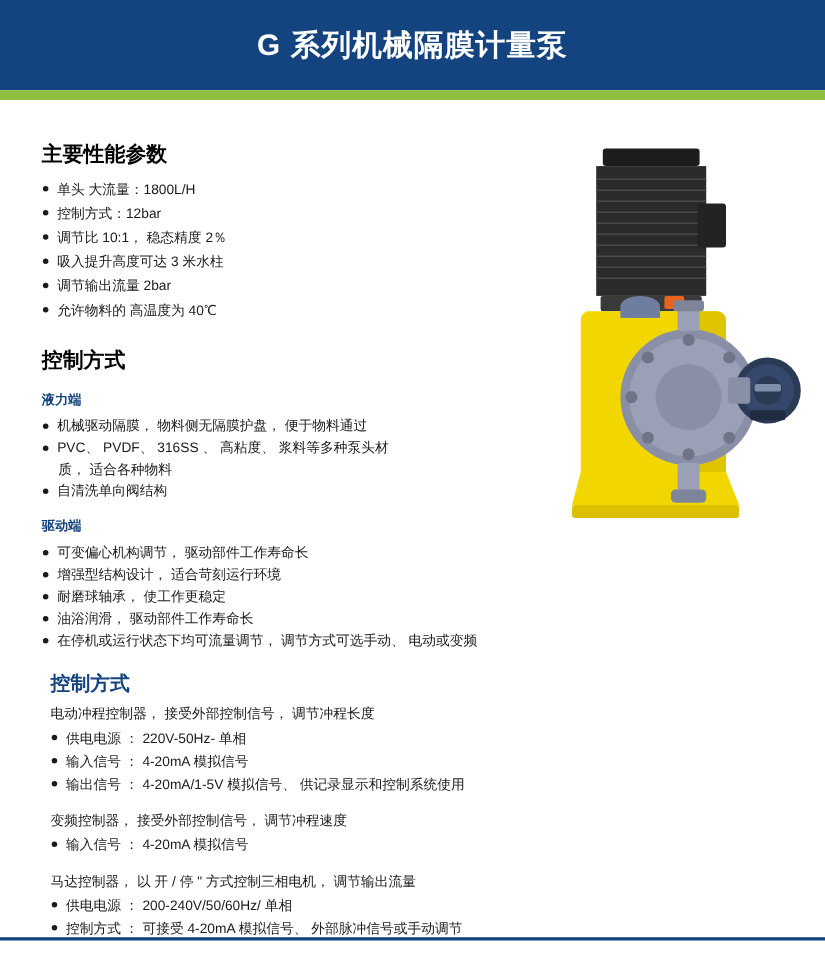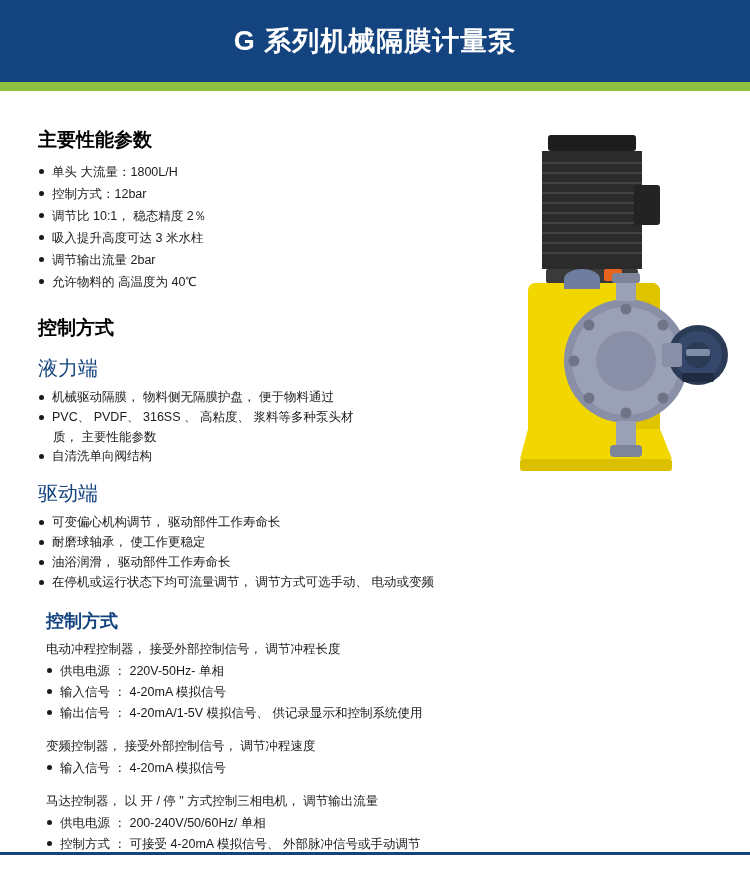--- a/index.html
+++ b/index.html
@@ -57,22 +57,22 @@
     padding-top: 8px;
   }
   h2.section-title {
     color: #000000;
     font-size: 19px;
     font-weight: bold;
     margin: 0 0 9px 0;
   }
   h3.sub-title {
     color: #14447f;
-    font-size: 20px;
-    font-weight: normal;
+    font-size: 12px;
+    font-weight: bold;
     margin: 14px 0 6px 0;
   }
   ul.bullets {
     list-style: none;
     margin: 0;
     padding: 0;
   }
   ul.bullets li {
     font-size: 12.5px;
     line-height: 19px;
@@ -225,28 +225,29 @@
         <li>允许物料的   高温度为 40℃</li>
       </ul>
 
       <h2 class="section-title" style="margin-top:22px;">控制方式</h2>
 
       <h3 class="sub-title">液力端</h3>
       <ul class="bullets">
         <li>机械驱动隔膜， 物料侧无隔膜护盘， 便于物料通过</li>
         <li>PVC、 PVDF、 316SS 、 高粘度、 浆料等多种泵头材</li>
       </ul>
-      <div class="wrap-note">质， 主要性能参数</div>
+      <div class="wrap-note">质， 适合各种物料</div>
       <ul class="bullets">
         <li>自清洗单向阀结构</li>
       </ul>
 
       <h3 class="sub-title">驱动端</h3>
       <ul class="bullets">
         <li>可变偏心机构调节， 驱动部件工作寿命长</li>
+        <li>增强型结构设计， 适合苛刻运行环境</li>
         <li>耐磨球轴承， 使工作更稳定</li>
         <li>油浴润滑， 驱动部件工作寿命长</li>
         <li>在停机或运行状态下均可流量调节， 调节方式可选手动、 电动或变频</li>
       </ul>
     </div>
 
     <div class="control-block">
       <h3>控制方式</h3>
 
       <div class="control-group">

